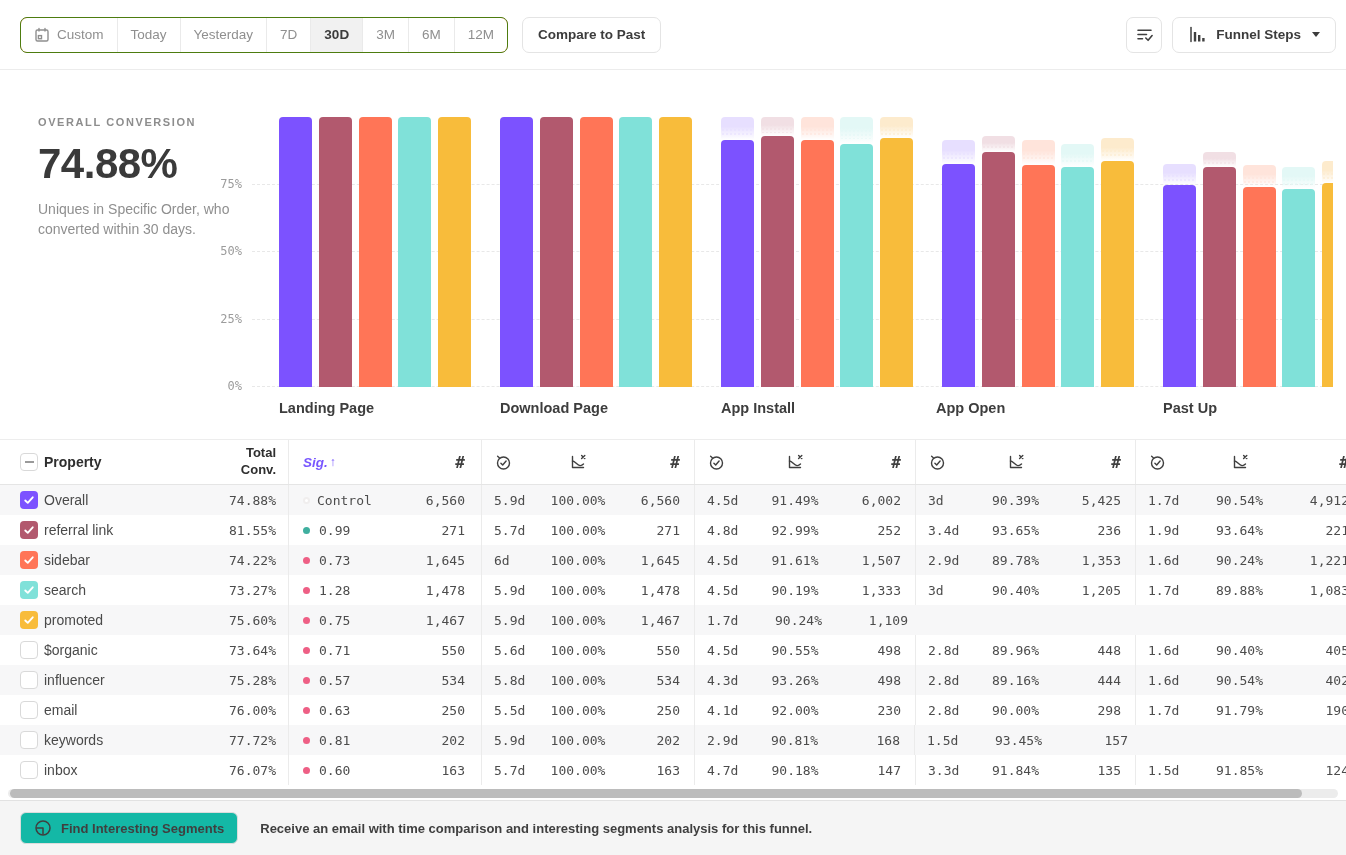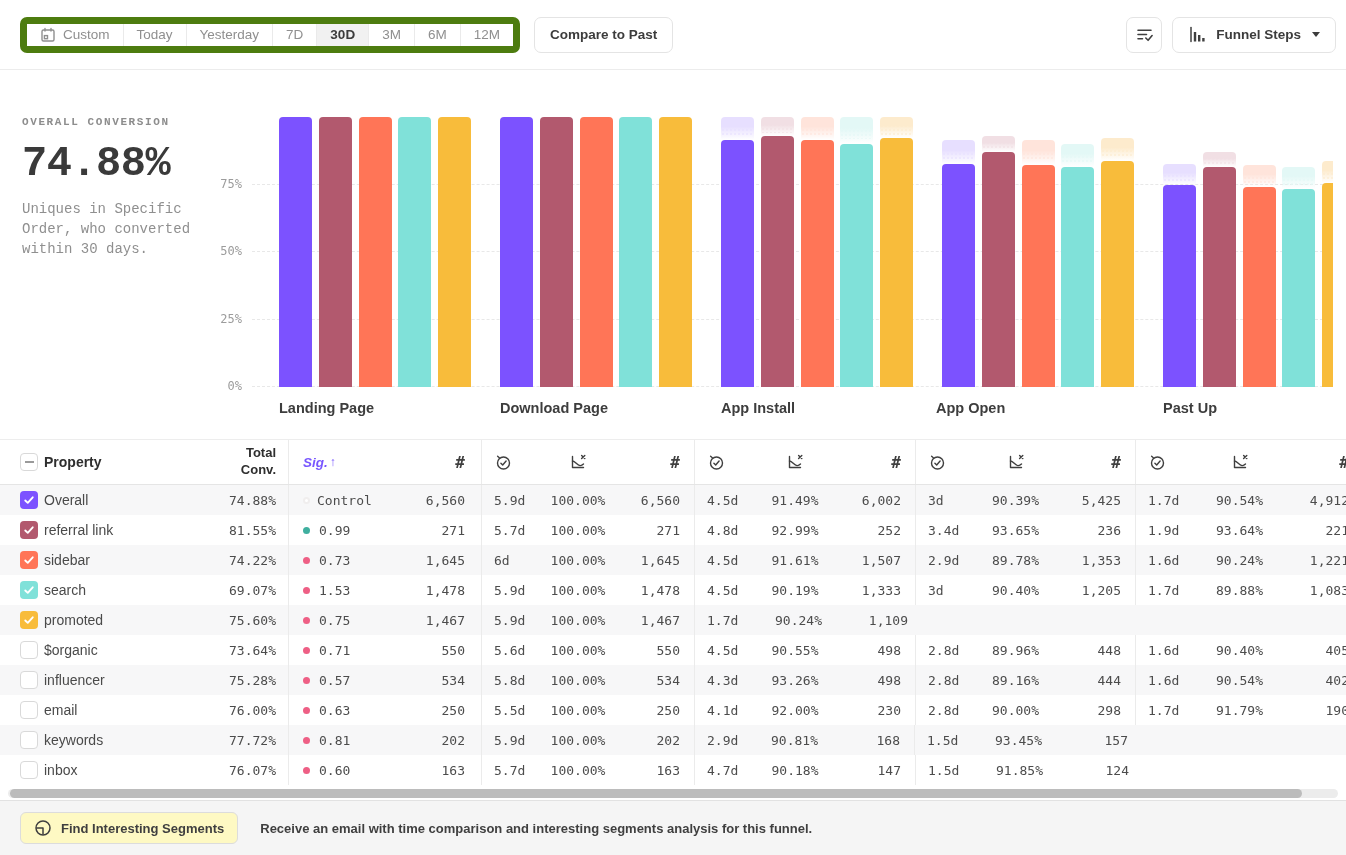--- a/index.html
+++ b/index.html
@@ -7,39 +7,39 @@
   body {
     position: relative; background:#fff; overflow:hidden;
     font-family:"Liberation Sans", sans-serif; color:#404040;
   }
   .mono { font-family:"DejaVu Sans Mono", monospace; font-size:13px; color:#4c4c4c; }
 
   
   .toolbar { position:absolute; left:0; top:0; width:1346px; height:70px;
     background:#fff; border-bottom:1px solid #ececec;
     display:flex; align-items:center; padding:0 10px 0 20px; }
-  .seg { display:flex; border:7px solid #4d7c0f; border-radius:7px; overflow:hidden; height:36px; background:#a16207; }
+  .seg { display:flex; border:1px solid #4d7c0f; border-radius:7px; overflow:hidden; height:36px; background:#a16207; }
   .seg .seg-btn { border:none; border-right:1px solid #eaeaea; background:#fff; height:100%;
     padding:0 13px; font-size:13.5px; color:#8f8f8f; display:flex; align-items:center; gap:7px;
     font-family:inherit; cursor:pointer; white-space:nowrap; }
   .seg .seg-btn:last-child { border-right:none; }
   .seg .seg-btn.active { background:#f1f1f1; color:#3c3c3c; font-weight:700; }
   .btn { height:36px; border:1px solid #e4e4e4; border-radius:7px; background:#fff;
     font-family:inherit; font-weight:700; font-size:13.5px; color:#3c3c3c; padding:0 15px;
     display:flex; align-items:center; gap:9px; cursor:pointer; white-space:nowrap; }
   .compare { margin-left:14px; }
   .toolbar-right { margin-left:auto; display:flex; gap:10px; align-items:center; }
   .icon-btn { width:36px; height:36px; border:1px solid #e4e4e4; border-radius:7px;
     background:#fff; display:flex; align-items:center; justify-content:center; cursor:pointer; }
   .caret { width:0; height:0; border-left:4.5px solid transparent; border-right:4.5px solid transparent;
     border-top:5.5px solid #3c3c3c; margin-left:2px; }
   svg.ic { display:block; }
 
   
-  .summary { position:absolute; left:22px; top:116px; width:192px;font-family:Liberation Mono, monospace; }
+  .summary { position:absolute; left:38px; top:116px; width:192px; }
   .summary-label { font-size:11px; font-weight:700; letter-spacing:1.6px; color:#8d8d8d; }
   .summary-value { font-size:42px; font-weight:700; color:#3a3a3a; margin-top:12px; letter-spacing:-0.5px; }
   .summary-desc { margin-top:12px; font-size:14px; color:#8f8f8f; line-height:1.42; }
 
   
   .ytick { position:absolute; left:200px; width:42px; text-align:right;
     font-family:"DejaVu Sans Mono", monospace; font-size:12px; color:#9c9c9c; }
   .chart { position:absolute; left:252px; top:115px; width:1081px; height:272px; overflow:hidden; }
   .gridline { position:absolute; left:0; width:100%; height:0; border-top:1px dashed #e8e8e8; }
   .group { position:absolute; bottom:0; width:192px; height:272px;
@@ -83,21 +83,21 @@
   .cb-ind span { width:9px; height:2px; background:#9a9a9a; display:block; }
 
   
   .hscroll { position:absolute; left:8px; top:789px; width:1330px; height:9px;
     background:#ececec; border-radius:5px; }
   .hscroll .thumb { position:absolute; left:2px; top:0; width:1292px; height:9px;
     background:#bcbcbc; border-radius:5px; }
   .footer { position:absolute; left:0; top:800px; width:1346px; height:55px;
     background:#f5f5f5; border-top:1px solid #e2e2e2;
     display:flex; align-items:center; padding:0 20px; }
-  .fi-btn { height:32px; background:#fef9c3; border:1px solid #dcdcdc; border-radius:6px;
+  .fi-btn { height:32px; background:#14b8a6; border:1px solid #dcdcdc; border-radius:6px;
     font-family:inherit; font-weight:700; font-size:13px; color:#3f3f3f;
     display:flex; align-items:center; gap:9px; padding:0 13px; cursor:pointer; }
   .footer-msg { margin-left:22px; font-weight:700; font-size:13px; color:#3f3f3f; }
 </style>
 </head>
 <body>
 
 <header class="toolbar">
   <div class="seg" id="seg">
       <button class="seg-btn">
@@ -482,25 +482,25 @@
     </div>
     <div class="row">
     <div class="c-check">
         <span class="cb" style="background:#80E1D9">
           <svg class="ic" width="14" height="14" viewBox="0 0 18 18" fill="none" stroke="#fff" stroke-width="2.4" stroke-linecap="round" stroke-linejoin="round">
             <path d="M4.2 9.6l3.2 3.1 6.4-7.2"></path>
           </svg>
         </span>
       </div>
     <div class="c-name">search</div>
-    <div class="c-total mono">69.07%</div>
+    <div class="c-total mono">73.27%</div>
     <div class="g g1">
         <span class="sig-wrap">
           <span class="dot" style="background:#EE5F85"></span>
-          <span class="mono">1.53</span>
+          <span class="mono">1.28</span>
         </span>
         <span class="mono">1,478</span>
       </div>
       <div class="g g2">
         <span class="mono t-time">5.9d</span>
         <span class="mono t-conv">100.00%</span>
         <span class="mono t-count">1,478</span>
       </div>
       <div class="g g3">
         <span class="mono t-time">4.5d</span>
@@ -692,20 +692,25 @@
       </div>
       <div class="g g2">
         <span class="mono t-time">5.7d</span>
         <span class="mono t-conv">100.00%</span>
         <span class="mono t-count">163</span>
       </div>
       <div class="g g3">
         <span class="mono t-time">4.7d</span>
         <span class="mono t-conv">90.18%</span>
         <span class="mono t-count">147</span>
+      </div>
+      <div class="g g4">
+        <span class="mono t-time">3.3d</span>
+        <span class="mono t-conv">91.84%</span>
+        <span class="mono t-count">135</span>
       </div>
       <div class="g g5">
         <span class="mono t-time">1.5d</span>
         <span class="mono t-conv">91.85%</span>
         <span class="mono t-count">124</span>
       </div>
     </div>
   </div>
 
 <div class="hscroll">

